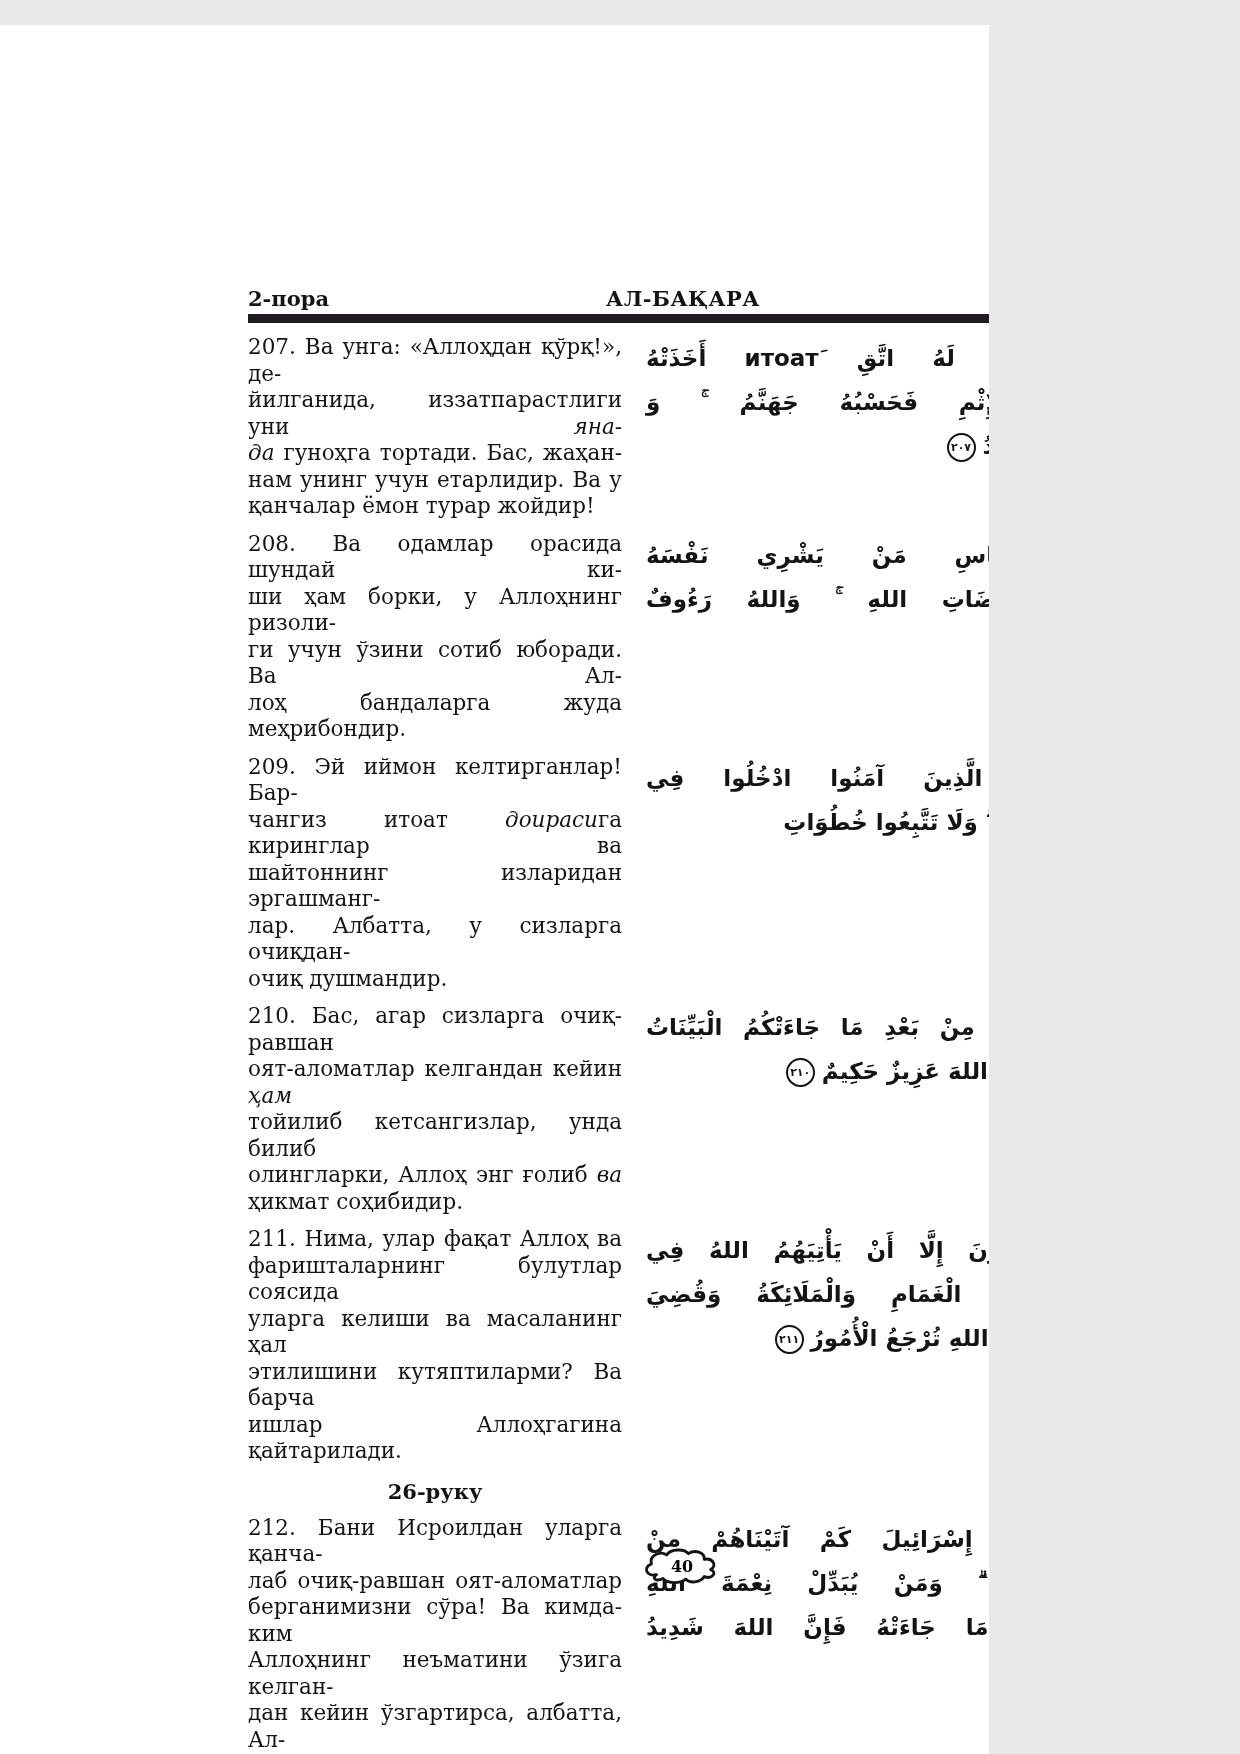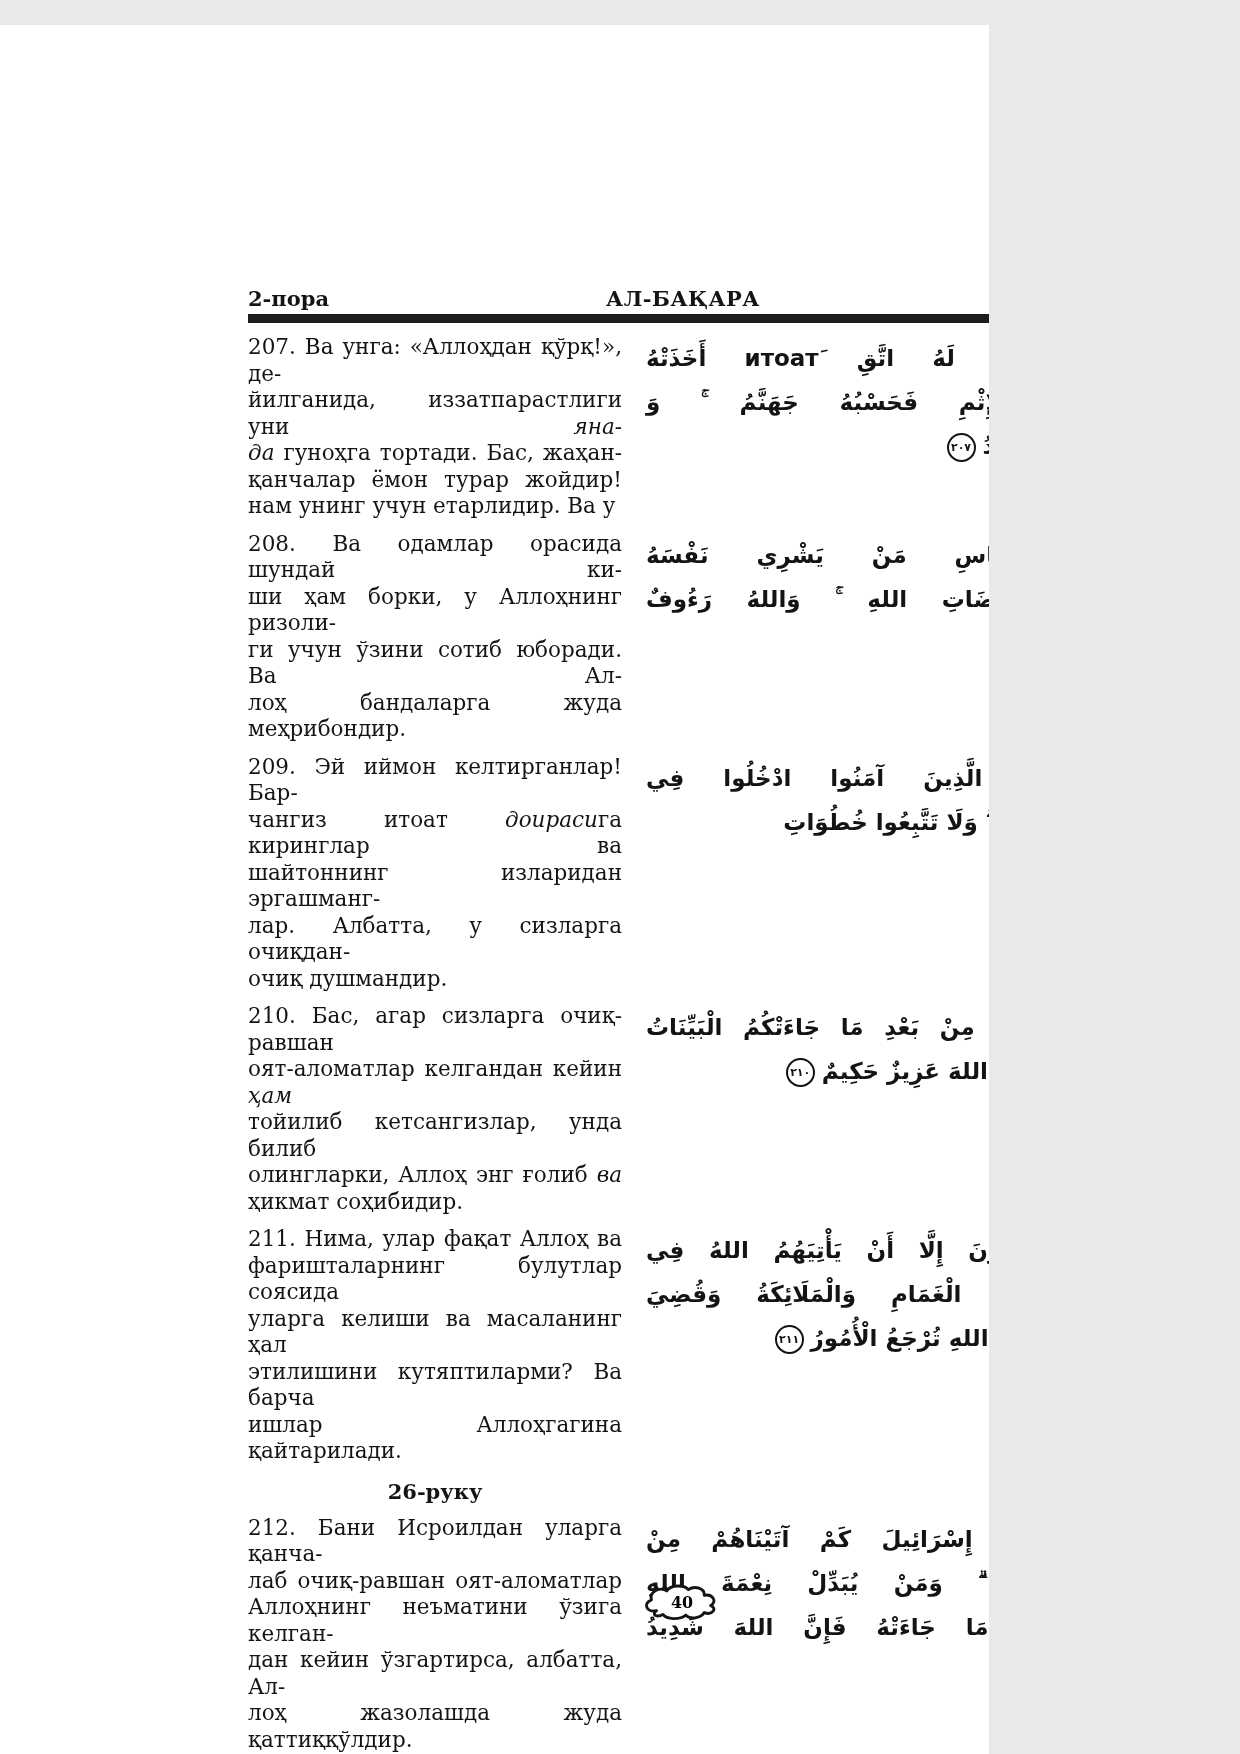--- a/index.html
+++ b/index.html
@@ -68,21 +68,21 @@
     font-family:"DejaVu Sans",sans-serif;font-weight:bold;
     line-height:1.02;background:#fff;
   }
   .rk-top{font-size:12px;}
   .rk-mid{font-size:17px;}
   .rk-side{font-size:11px;vertical-align:super;}
   .rk-bot{font-size:12px;}
 
   
   .pagenum{
-    position:absolute;left:640px;top:1552px;width:84px;height:52px;
+    position:absolute;left:640px;top:1516px;width:84px;height:52px;
   }
   .pagenum svg{display:block;width:84px;height:52px;}
   .pagenum text{
     font-family:"DejaVu Serif","Liberation Serif",serif;
     font-weight:bold;font-size:25px;
   }
 </style>
 </head>
 <body>
 
@@ -94,22 +94,22 @@
       <div class="h-center">АЛ-БАҚАРА</div>
       <div class="h-right">2-сура</div>
     </div>
     <div class="rule"></div>
 
     <div class="row">
       <div class="uz">
           <div class="tline"><span>207. Ва унга: «Аллоҳдан қўрқ!», де-</span></div>
           <div class="tline"><span>йилганида, иззатпарастлиги уни </span><i>яна-</i></div>
           <div class="tline"><i>да</i><span> гуноҳга тортади. Бас, жаҳан-</span></div>
+          <div class="tline"><span>нам унинг учун етарлидир. Ва у</span></div>
           <div class="tline"><span>қанчалар ёмон турар жойдир!</span></div>
-          <div class="tline"><span>нам унинг учун етарлидир. Ва у</span></div>
         </div>
       <div class="ar">
           <div class="tline"><span>وَإِذَا قِيلَ لَهُ اتَّقِ итоатَ أَخَذَتْهُ</span></div>
           <div class="tline"><span>الْعِزَّةُ بِالْإِثْمِ فَحَسْبُهُ جَهَنَّمُ ۚ وَ</span></div>
           <div class="tline"><span>لَبِئْسَ الْمِهَادُ</span><span class="vnum">٢٠٧</span></div>
         </div>
     </div>
 
     <div class="row">
       <div class="uz">
@@ -177,20 +177,21 @@
       <div class="headwrap">
         <span class="ruku-head">26-руку</span>
       </div>
       <div class="ar"></div>
     </div>
 
     <div class="row">
       <div class="uz">
           <div class="tline"><span>212. Бани Исроилдан уларга қанча-</span></div>
           <div class="tline"><span>лаб очиқ-равшан оят-аломатлар</span></div>
+          <div class="tline"><span>берганимизни сўра! Ва кимда-ким</span></div>
           <div class="tline"><span>Аллоҳнинг неъматини ўзига келган-</span></div>
           <div class="tline"><span>дан кейин ўзгартирса, албатта, Ал-</span></div>
           <div class="tline"><span>лоҳ жазолашда жуда қаттиққўлдир.</span></div>
         </div>
       <div class="ar">
           <div class="tline"><span>سَلْ بَنِي إِسْرَائِيلَ كَمْ آتَيْنَاهُمْ مِنْ</span></div>
           <div class="tline"><span>آيَةٍ بَيِّنَةٍ ۗ وَمَنْ يُبَدِّلْ نِعْمَةَ اللهِ</span></div>
           <div class="tline"><span>مِنْ بَعْدِ مَا جَاءَتْهُ فَإِنَّ اللهَ شَدِيدُ</span></div>
           <div class="tline"><span>الْعِقَابِ</span><span class="vnum">٢١٢</span></div>
         </div>

